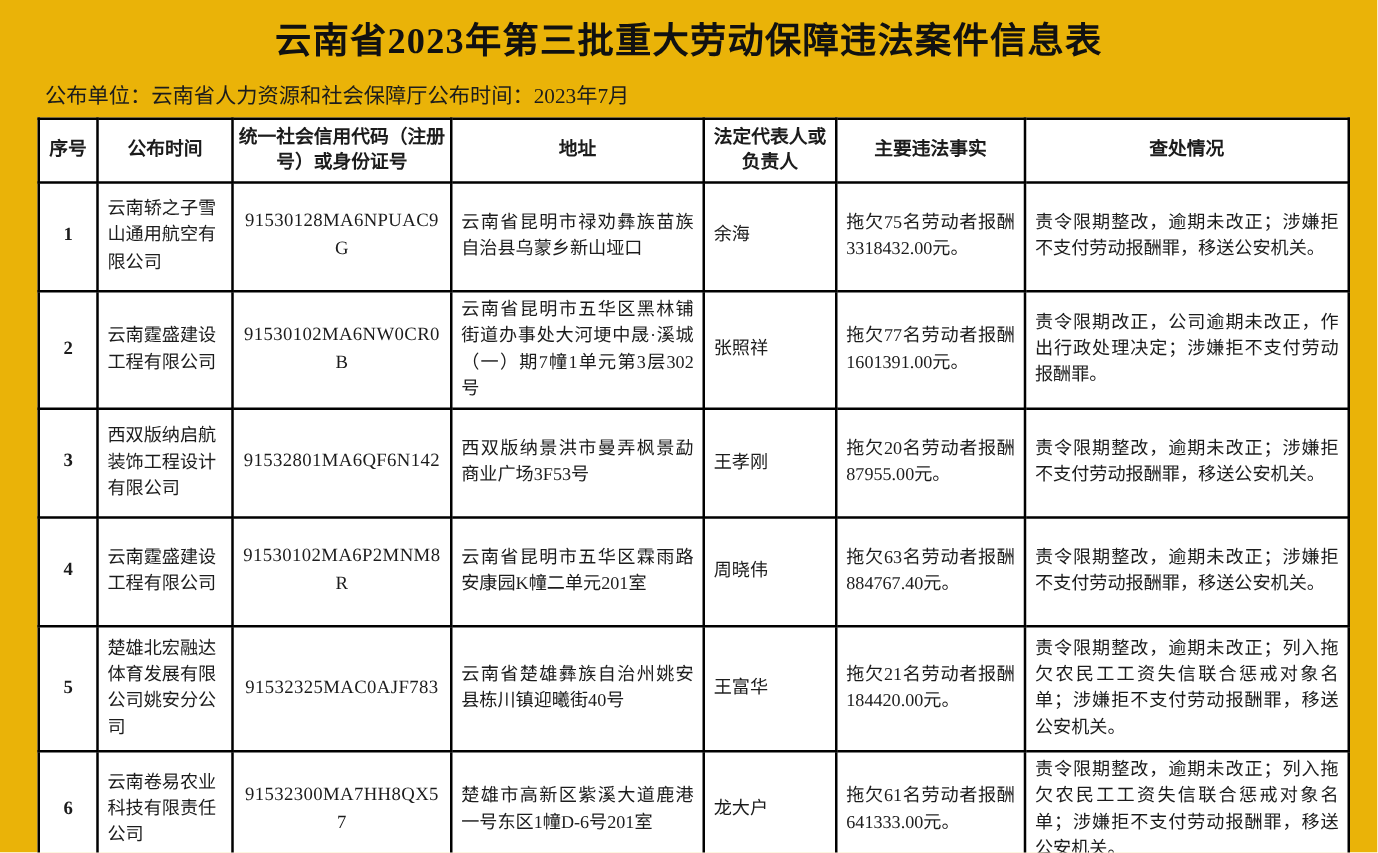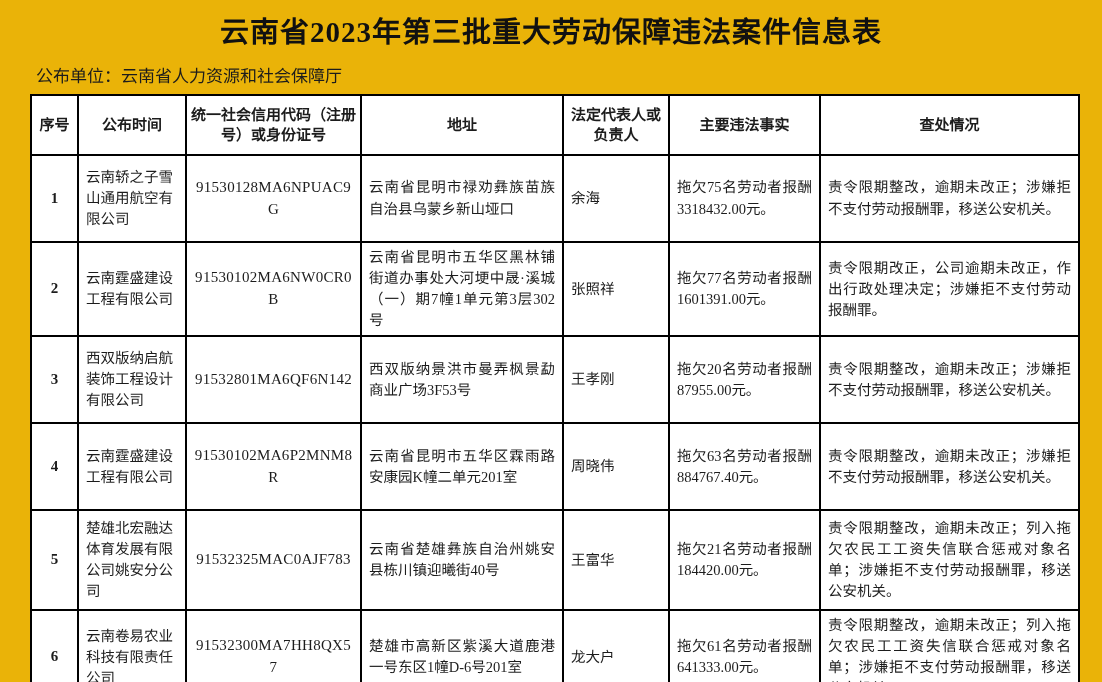--- a/index.html
+++ b/index.html
@@ -67,34 +67,35 @@
 </style>
 </head>
 <body>
 
 <div class="page">
 
   <div class="doc-title">云南省2023年第三批重大劳动保障违法案件信息表</div>
 
   <div class="meta-row">
     <span>公布单位：云南省人力资源和社会保障厅</span>
+    <span>公布时间：2023年7月</span>
   </div>
 
   <table class="info-table">
     <colgroup>
       <col class="c-no">
         <col class="c-entity">
         <col class="c-code">
         <col class="c-addr">
       <col class="c-rep">
         <col class="c-fact">
         <col class="c-handle">
     </colgroup>
     <thead>
-      <tr style="height:60px;margin-top:40px;">
+      <tr style="height:50px;margin-top:40px;">
         <th>序号</th>
         <th>公布时间</th>
         <th>统一社会信用代码（注册号）或身份证号</th>
         <th>地址</th>
         <th>法定代表人或负责人</th>
         <th>主要违法事实</th>
         <th>查处情况</th>
       </tr>
     </thead>
     <tbody>

